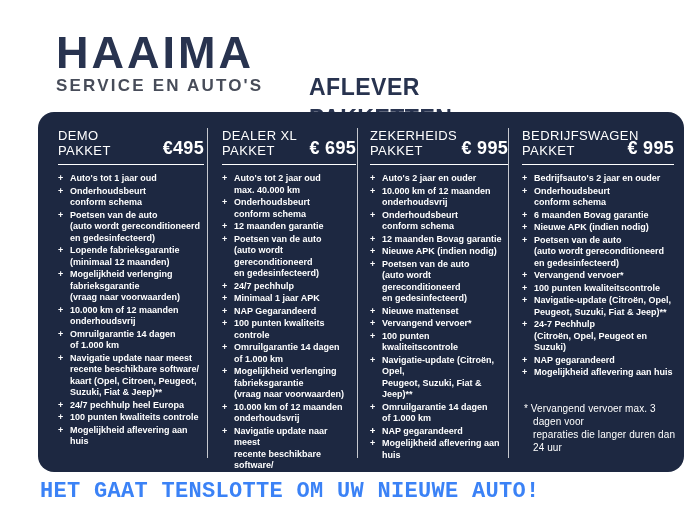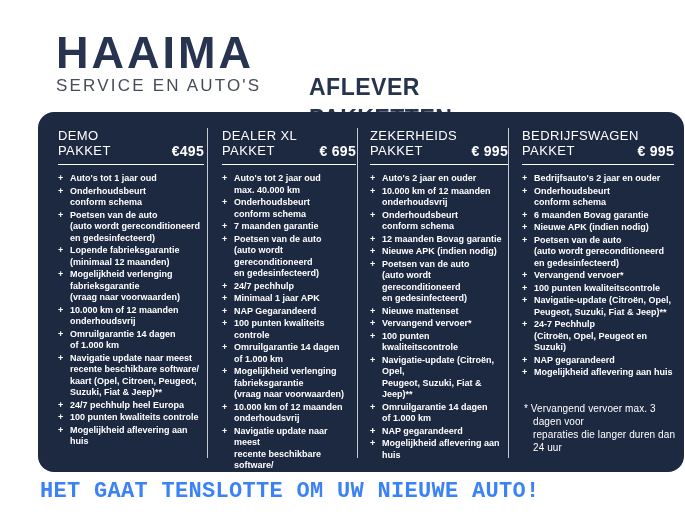--- a/index.html
+++ b/index.html
@@ -3,39 +3,39 @@
 <meta charset="utf-8">
 <style>
   * { margin:0; padding:0; box-sizing:border-box; }
   html,body { background:#ffffff; }
   body { font-family:"Liberation Sans", sans-serif; }
   .page { position:relative; width:685px; height:499px; background:#ffffff; overflow:hidden; }
 
   
   .logo { position:absolute; left:56px; top:30px; color:#28334f; }
   .logo-title { font-size:45px; line-height:46px; font-weight:700; letter-spacing:3px; color:#28334f; }
-  .logo-subtitle { font-size:17px; line-height:18px; font-weight:400; letter-spacing:2.2px; color:#474c59; margin-top:1px; }
+  .logo-subtitle { font-size:17px; line-height:18px; font-weight:700; letter-spacing:2.2px; color:#474c59; margin-top:1px; }
   .page-title { position:absolute; left:309px; top:28px; font-size:23px; line-height:31px; font-weight:700;
                 letter-spacing:0.5px; color:#28334f; white-space:pre-line;margin-top:44px; }
 
   
   .panel { position:absolute; left:38px; top:112px; width:646px; height:360px;
            background:#1d2841; border-radius:16px; color:#ffffff; }
   .divider { position:absolute; top:16px; height:330px; width:1px; background:rgba(255,255,255,0.75); }
   .div-0 { left:169px; } .div-1 { left:319px; } .div-2 { left:470px; }
 
   .pkg-col { position:absolute; top:16px; color:#ffffff; }
   .col-0 { left:20px;  width:146px; }
   .col-1 { left:184px; width:134px; }
   .col-2 { left:332px; width:138px; }
   .col-3 { left:484px; width:152px; }
 
   .pkg-head { position:relative; min-height:30px; }
   .pkg-name { font-size:13px; line-height:15px; font-weight:400; letter-spacing:0.4px; white-space:pre-line; }
-  .pkg-price { position:absolute; right:0; bottom:-1px; font-size:14px; font-weight:700; letter-spacing:0.3px; }
+  .pkg-price { position:absolute; right:0; bottom:-1px; font-size:18px; font-weight:700; letter-spacing:0.3px; }
   .pkg-rule { height:0; border:none; border-top:1.5px solid #ffffff; margin:6px 0 8px 0; }
 
   .feat-list { list-style:none; }
   .feat-item { position:relative; padding-left:12px; margin-bottom:1px;
                font-size:9px; line-height:11.5px; font-weight:700; white-space:pre-line; }
   .feat-item .plus { position:absolute; left:0; top:0; }
 
   .footnotes { position:absolute; left:486px; top:290px; width:160px; color:#ffffff; }
   .footnote { font-size:10px; line-height:13px; font-weight:400; padding-left:9px; text-indent:-9px;
               white-space:pre-line; margin-bottom:2px; letter-spacing:0.1px; }
@@ -101,21 +101,21 @@
           <div class="pkg-name">DEALER XL
 PAKKET</div>
           <div class="pkg-price">€ 695</div>
         </div>
         <div class="pkg-rule"></div>
         <ul class="feat-list">
           <li class="feat-item"><span class="plus">+</span><span>Auto's tot 2 jaar oud
 max. 40.000 km</span></li>
           <li class="feat-item"><span class="plus">+</span><span>Onderhoudsbeurt
 conform schema</span></li>
-          <li class="feat-item"><span class="plus">+</span><span>7 maanden garantie</span></li>
+          <li class="feat-item"><span class="plus">+</span><span>12 maanden garantie</span></li>
           <li class="feat-item"><span class="plus">+</span><span>Poetsen van de auto
 (auto wordt gereconditioneerd
 en gedesinfecteerd)</span></li>
           <li class="feat-item"><span class="plus">+</span><span>24/7 pechhulp</span></li>
           <li class="feat-item"><span class="plus">+</span><span>Minimaal 1 jaar APK</span></li>
           <li class="feat-item"><span class="plus">+</span><span>NAP Gegarandeerd</span></li>
           <li class="feat-item"><span class="plus">+</span><span>100 punten kwaliteits controle</span></li>
           <li class="feat-item"><span class="plus">+</span><span>Omruilgarantie 14 dagen
 of 1.000 km</span></li>
           <li class="feat-item"><span class="plus">+</span><span>Mogelijkheid verlenging

